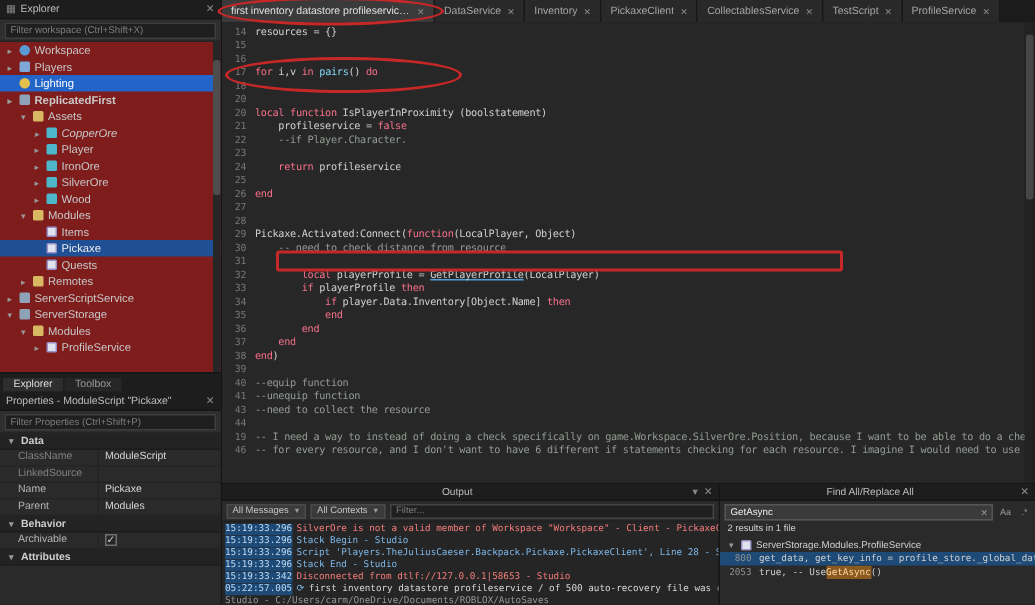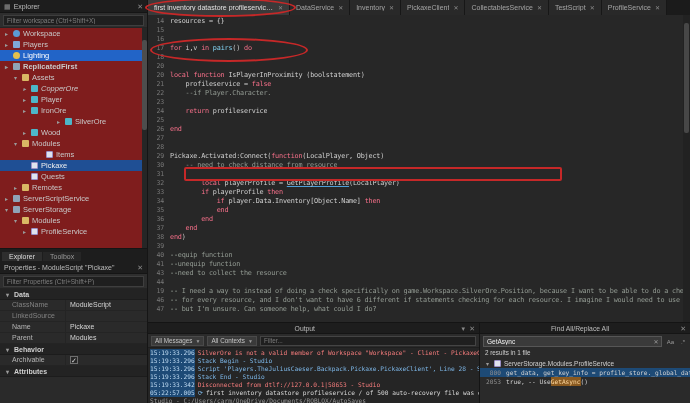--- a/index.html
+++ b/index.html
@@ -158,36 +158,36 @@
         <div class="tree-row" style="padding-left: 21px;">
           <span class="arrow">▸</span>
           <span class="ticon icon-model"></span>
           <span class="tlabel">Player</span>
         </div>
         <div class="tree-row" style="padding-left: 21px;">
           <span class="arrow">▸</span>
           <span class="ticon icon-model"></span>
           <span class="tlabel">IronOre</span>
         </div>
-        <div class="tree-row" style="padding-left: 21px; margin-left: 34px;">
+        <div class="tree-row" style="padding-left: 21px;">
           <span class="arrow">▸</span>
           <span class="ticon icon-model"></span>
           <span class="tlabel">SilverOre</span>
         </div>
         <div class="tree-row" style="padding-left: 21px;">
           <span class="arrow">▸</span>
           <span class="ticon icon-model"></span>
           <span class="tlabel">Wood</span>
         </div>
         <div class="tree-row" style="padding-left: 12px;">
           <span class="arrow">▾</span>
           <span class="ticon icon-folder"></span>
           <span class="tlabel">Modules</span>
         </div>
-        <div class="tree-row" style="padding-left: 36px;">
+        <div class="tree-row" style="padding-left: 21px;">
           <span class="arrow"></span>
           <span class="ticon icon-module-script"></span>
           <span class="tlabel">Items</span>
         </div>
         <div class="tree-row sel-secondary" style="padding-left: 21px;">
           <span class="arrow"></span>
           <span class="ticon icon-module-script"></span>
           <span class="tlabel">Pickaxe</span>
         </div>
         <div class="tree-row" style="padding-left: 21px;">
@@ -422,24 +422,20 @@
             <span class="gutter">44</span>
             <span class="ctext"></span>
           </div>
           <div class="code-line">
             <span class="gutter">19</span>
             <span class="ctext"><span class="c">-- I need a way to instead of doing a check specifically on game.Workspace.SilverOre.Position, because I want to be able to do a check</span></span>
           </div>
           <div class="code-line">
             <span class="gutter">46</span>
             <span class="ctext"><span class="c">-- for every resource, and I don't want to have 6 different if statements checking for each resource. I imagine I would need to use a</span></span>
-          </div>
-          <div class="code-line">
-            <span class="gutter">47</span>
-            <span class="ctext"><span class="c">-- but I'm unsure. Can someone help, what could I do?</span></span>
           </div>
         </div>
       <div class="code-scrollbar">
         <div class="code-thumb"></div>
       </div>
     </div>
 
     <div class="annot ellipse-tab"></div>
     <div class="annot ellipse-for"></div>
     <div class="annot red-rect"></div>

